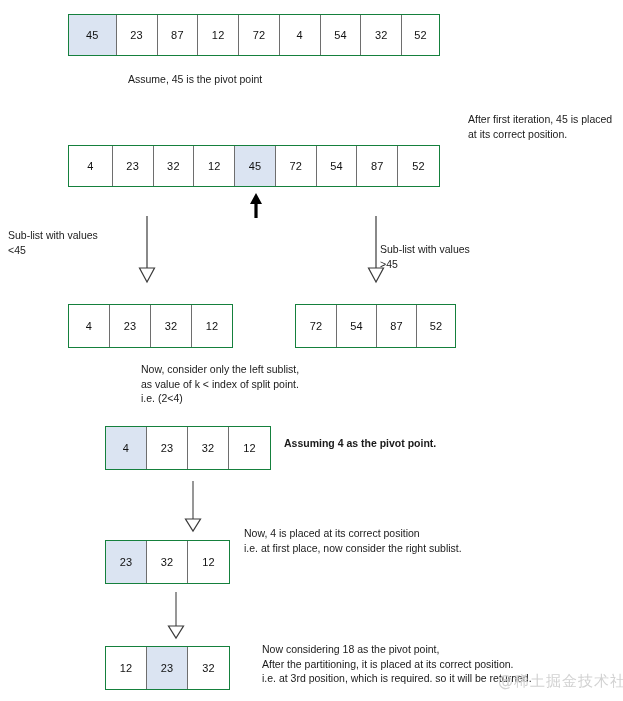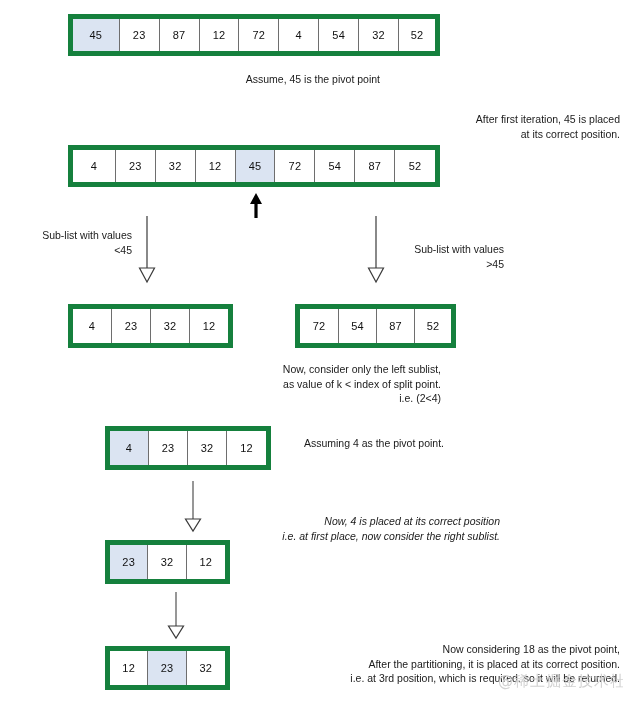--- a/index.html
+++ b/index.html
@@ -13,21 +13,21 @@
     position: relative;
     overflow: hidden;
     font-family: "Liberation Sans", sans-serif;
     color: #1a1a1a;
   }
 
   
   .array {
     position: absolute;
     display: flex;
-    border: 5px solid #15803d;
+    border: 1px solid #15803d;
     box-sizing: border-box;
     background: #ffffff;
   }
   .cell {
     box-sizing: border-box;
     border-right: 1px solid #6e6e6e;
     display: flex;
     align-items: center;
     justify-content: center;
     font-size: 11px;
@@ -38,21 +38,21 @@
   }
   .cell:last-child { border-right: none; }
   .cell.pivot { background: #dbe4f2; }
 
   
   .caption {
     position: absolute;
     font-size: 10.5px;
     line-height: 14.5px;
     color: #1a1a1a;
-    text-align: right;
+    text-align: left;
     white-space: pre-line;
   }
 
   
   .arrow {
     position: absolute;
   }
   .arrow svg { display: block; }
 
   
@@ -140,36 +140,36 @@
 as value of k &lt; index of split point.
 i.e. (2&lt;4)</div>
 
 <div class="array" style="left:105px; top:426px; width:166px; height:44px;">
   <div class="cell pivot" style="width:41px">4</div>
   <div class="cell" style="width:41px">23</div>
   <div class="cell" style="width:41px">32</div>
   <div class="cell" style="width:41px">12</div>
 </div>
 
-<div class="caption" style="left:284px; top:436px; width:160px;">Assuming 4 as the pivot point.</div>
+<div class="caption" style="left:284px; top:436px; width:160px;font-weight:bold;">Assuming 4 as the pivot point.</div>
 
 <div class="arrow" style="left:183px; top:481px;">
   <svg width="20" height="52" viewBox="0 0 20 52">
     <line x1="10" y1="0" x2="10" y2="38" stroke="#7d7d7d" stroke-width="1.6"></line>
     <polygon points="2.5,38 17.5,38 10,50" fill="#ffffff" stroke="#3b3b3b" stroke-width="1.2"></polygon>
   </svg>
 </div>
 
 <div class="array" style="left:105px; top:540px; width:125px; height:44px;">
   <div class="cell pivot" style="width:41px">23</div>
   <div class="cell" style="width:41px">32</div>
   <div class="cell" style="width:41px">12</div>
 </div>
 
-<div class="caption" style="left:244px; top:514px; width:256px;font-style:italic;">Now, 4 is placed at its correct position
+<div class="caption" style="left:244px; top:526px; width:256px;">Now, 4 is placed at its correct position
 i.e. at first place, now consider the right sublist.</div>
 
 <div class="arrow" style="left:166px; top:592px;">
   <svg width="20" height="48" viewBox="0 0 20 48">
     <line x1="10" y1="0" x2="10" y2="34" stroke="#7d7d7d" stroke-width="1.6"></line>
     <polygon points="2.5,34 17.5,34 10,46" fill="#ffffff" stroke="#3b3b3b" stroke-width="1.2"></polygon>
   </svg>
 </div>
 
 <div class="array" style="left:105px; top:646px; width:125px; height:44px;">

